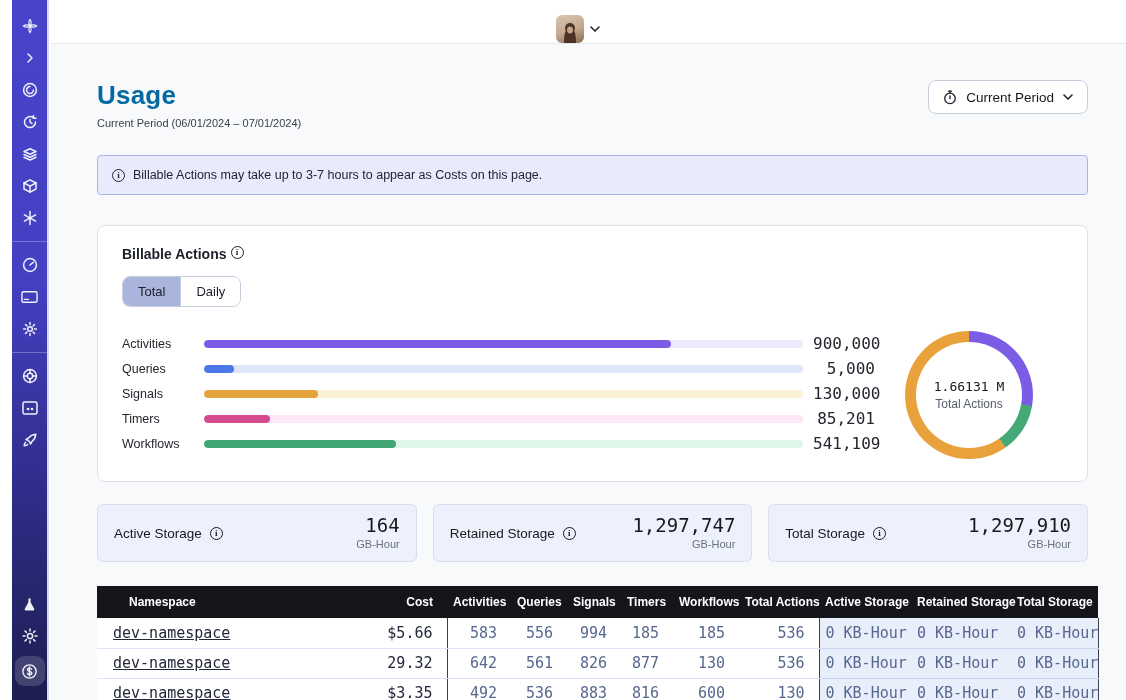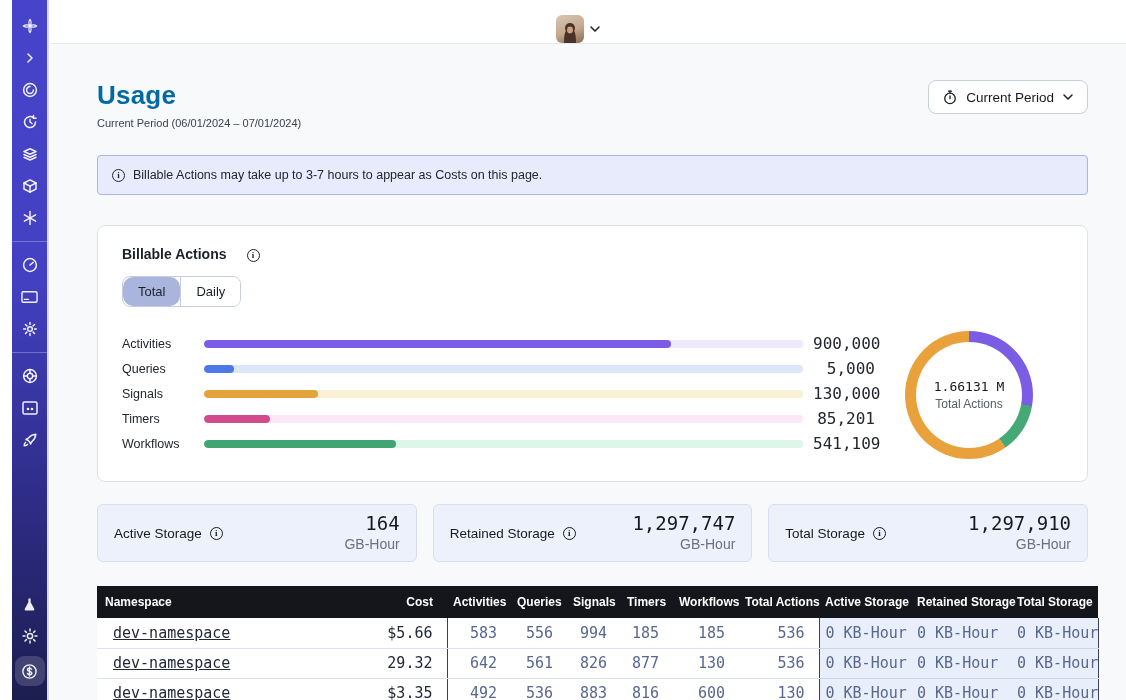--- a/index.html
+++ b/index.html
@@ -41,25 +41,25 @@
     border-radius:8px; height:34px; padding:0 14px; font-size:13.5px; font-weight:500; cursor:pointer; color:#17191f; }
 
   .banner { margin-top:26px; height:40px; background:#e7ebfb; border:1px solid #a9b4ea; border-radius:4px;
     display:flex; align-items:center; padding:0 14px; gap:8px; font-size:12.5px; color:#23262e; }
 
   .info-i { display:inline-flex; width:13px; height:13px; border:1.2px solid currentColor; border-radius:50%;
     align-items:center; justify-content:center; font-size:9px; font-style:normal; font-weight:600; line-height:1;
     font-family:"Liberation Serif",serif; flex:0 0 auto; cursor:pointer; }
 
   .card { margin-top:30px; background:#fff; border:1px solid #dfe2ec; border-radius:8px; padding:20px 24px 22px; }
-  .card-title { font-size:14px; font-weight:600; display:flex; align-items:flex-end; gap:20px; }
+  .card-title { font-size:14px; font-weight:600; display:flex; align-items:flex-start; gap:4px; }
   .tabs { display:inline-flex; margin-top:14px; border:1px solid #c6cedd; border-radius:8px; overflow:hidden; background:#fff; }
   .tab { font-size:13px; padding:7px 15px; cursor:pointer; background:#fff; border:none; color:#1c2028;
     font-family:inherit; }
-  .tab.sel { background:#a9b5dc; font-weight:500;border-radius:10px; }
+  .tab.sel { background:#a9b5dc; font-weight:500; }
   .tab + .tab { border-left:1px solid #c6cedd; }
 
   .chart-wrap { display:flex; margin-top:24px; }
   .bars { flex:1 1 auto; }
   .bar-row { display:flex; align-items:center; height:25px; }
   .bar-label { width:74px; font-size:12.5px; color:#23262e; flex:0 0 auto; }
   .bar-track { flex:1 1 auto; height:8px; border-radius:4px; margin:0 10px 0 8px; position:relative; overflow:hidden; }
   .bar-fill { position:absolute; left:0; top:0; bottom:0; border-radius:4px; }
   .bar-val { width:62px; text-align:right; font-size:16px; color:#23262e; flex:0 0 auto; }
 
@@ -69,28 +69,28 @@
     display:flex; flex-direction:column; align-items:center; justify-content:center; gap:3px; }
   .donut-num { font-size:13px; color:#17191f; }
   .donut-cap { font-size:12px; color:#565c68; }
 
   .storage-row { display:flex; gap:16px; margin-top:22px; }
   .storage-card { flex:1 1 0; height:58px; background:#edf1fb; border:1px solid #d8def0; border-radius:6px;
     display:flex; align-items:center; justify-content:space-between; padding:0 16px; }
   .storage-label { font-size:13.5px; display:flex; align-items:center; gap:8px; color:#17191f; }
   .storage-right { text-align:right; }
   .storage-val { font-size:19px; color:#17191f; line-height:1.05; }
-  .storage-unit { font-size:14px; color:#6a7080; margin-top:2px; }
+  .storage-unit { font-size:11px; color:#6a7080; margin-top:2px; }
 
   
   .table-wrap { margin-top:24px; }
   table { width:100%; border-collapse:collapse; table-layout:fixed; }
   thead th { background:#15151c; color:#fff; font-size:12px; font-weight:600; height:32px; text-align:right;
     padding:0 14px 0 6px; white-space:nowrap; }
-  thead th.ns { text-align:left; padding-left:8px; }
+  thead th.ns { text-align:left; padding-left:32px; }
   tbody td { background:#fff; height:30px; font-size:15px; text-align:right; padding:0 14px 0 6px;
     border-bottom:1px solid #dbe3f5; color:#57678f; white-space:nowrap; }
   tbody td.ns { text-align:left; padding-left:16px; }
   tbody td.ns a { color:#23283a; text-decoration:underline; cursor:pointer; }
   tbody td.cost { color:#23283a; border-right:1px solid #3c4150; }
   tbody td.ta { border-right:1px solid #3c4150; }
   tbody td.store { background:#e9eefb; border-bottom:1px solid #c9d5ee; }
   tbody td.store-last { border-right:1px solid #3c4150; }
 </style>
 </head>

